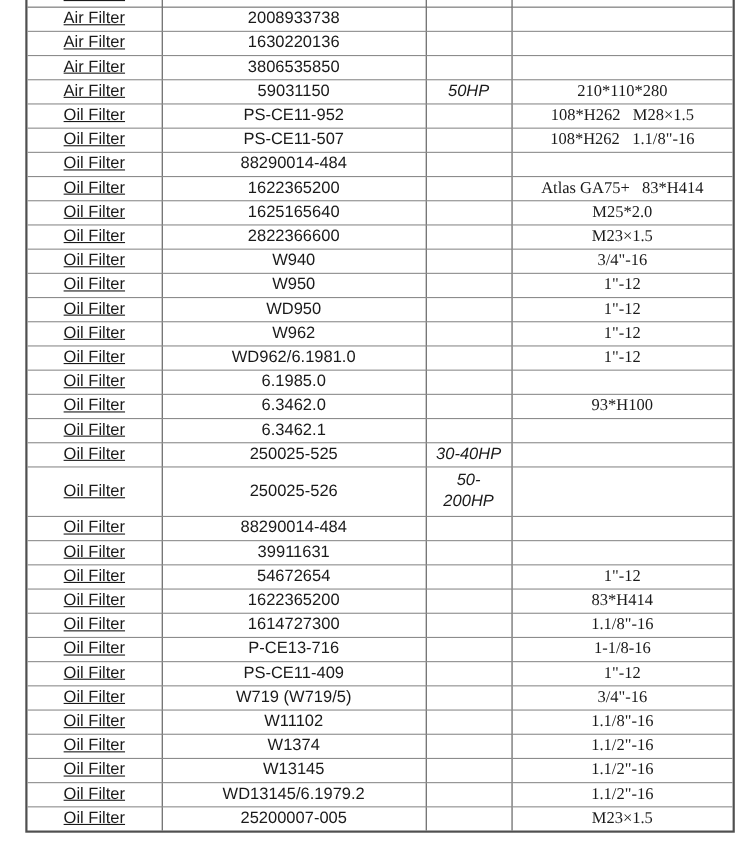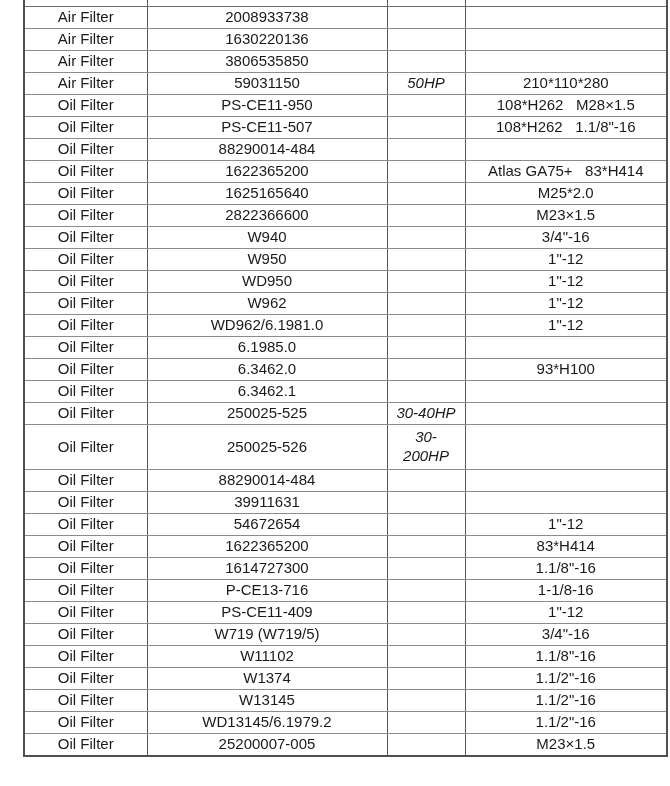--- a/index.html
+++ b/index.html
@@ -32,24 +32,24 @@
     overflow: hidden;
     border-right: 1px solid #565656;
     border-bottom: 1px solid #8c8c8c;
     white-space: pre-wrap;
     line-height: 1.25;
   }
   table.parts td:last-child { border-right: none; }
   table.parts tr:last-child td { border-bottom: none; }
   table.parts tr.partial td { border-bottom: 1px solid #6e6e6e; }
   table.parts tr.tall td { height: 44px; }
-  .col-filter { width: 122px; }
+  .col-filter { width: 122px; text-decoration: underline; }
   .col-part   { width: 240px; }
   .col-power  { width: 78px; font-style: italic;  }
-  .col-dims   { width: 201px; }
+  .col-dims   { width: 201px; font-family: Liberation Serif, serif; }
 </style>
 </head>
 <body>
 
 <main>
   <div class="table-wrap">
     <table class="parts">
       <colgroup>
         <col class="col-filter">
         <col class="col-part">
@@ -82,21 +82,21 @@
             <td class="col-dims"></td>
           </tr>
           <tr>
             <td class="col-filter">Air Filter</td>
             <td class="col-part">59031150</td>
             <td class="col-power">50HP</td>
             <td class="col-dims">210*110*280</td>
           </tr>
           <tr>
             <td class="col-filter">Oil Filter</td>
-            <td class="col-part">PS-CE11-950</td>
+            <td class="col-part">PS-CE11-952</td>
             <td class="col-power"></td>
             <td class="col-dims">108*H262   M28×1.5</td>
           </tr>
           <tr>
             <td class="col-filter">Oil Filter</td>
             <td class="col-part">PS-CE11-507</td>
             <td class="col-power"></td>
             <td class="col-dims">108*H262   1.1/8"-16</td>
           </tr>
           <tr>
@@ -173,21 +173,21 @@
           </tr>
           <tr>
             <td class="col-filter">Oil Filter</td>
             <td class="col-part">250025-525</td>
             <td class="col-power">30-40HP</td>
             <td class="col-dims"></td>
           </tr>
           <tr class="tall">
             <td class="col-filter">Oil Filter</td>
             <td class="col-part">250025-526</td>
-            <td class="col-power">30-
+            <td class="col-power">50-
 200HP</td>
             <td class="col-dims"></td>
           </tr>
           <tr>
             <td class="col-filter">Oil Filter</td>
             <td class="col-part">88290014-484</td>
             <td class="col-power"></td>
             <td class="col-dims"></td>
           </tr>
           <tr>

